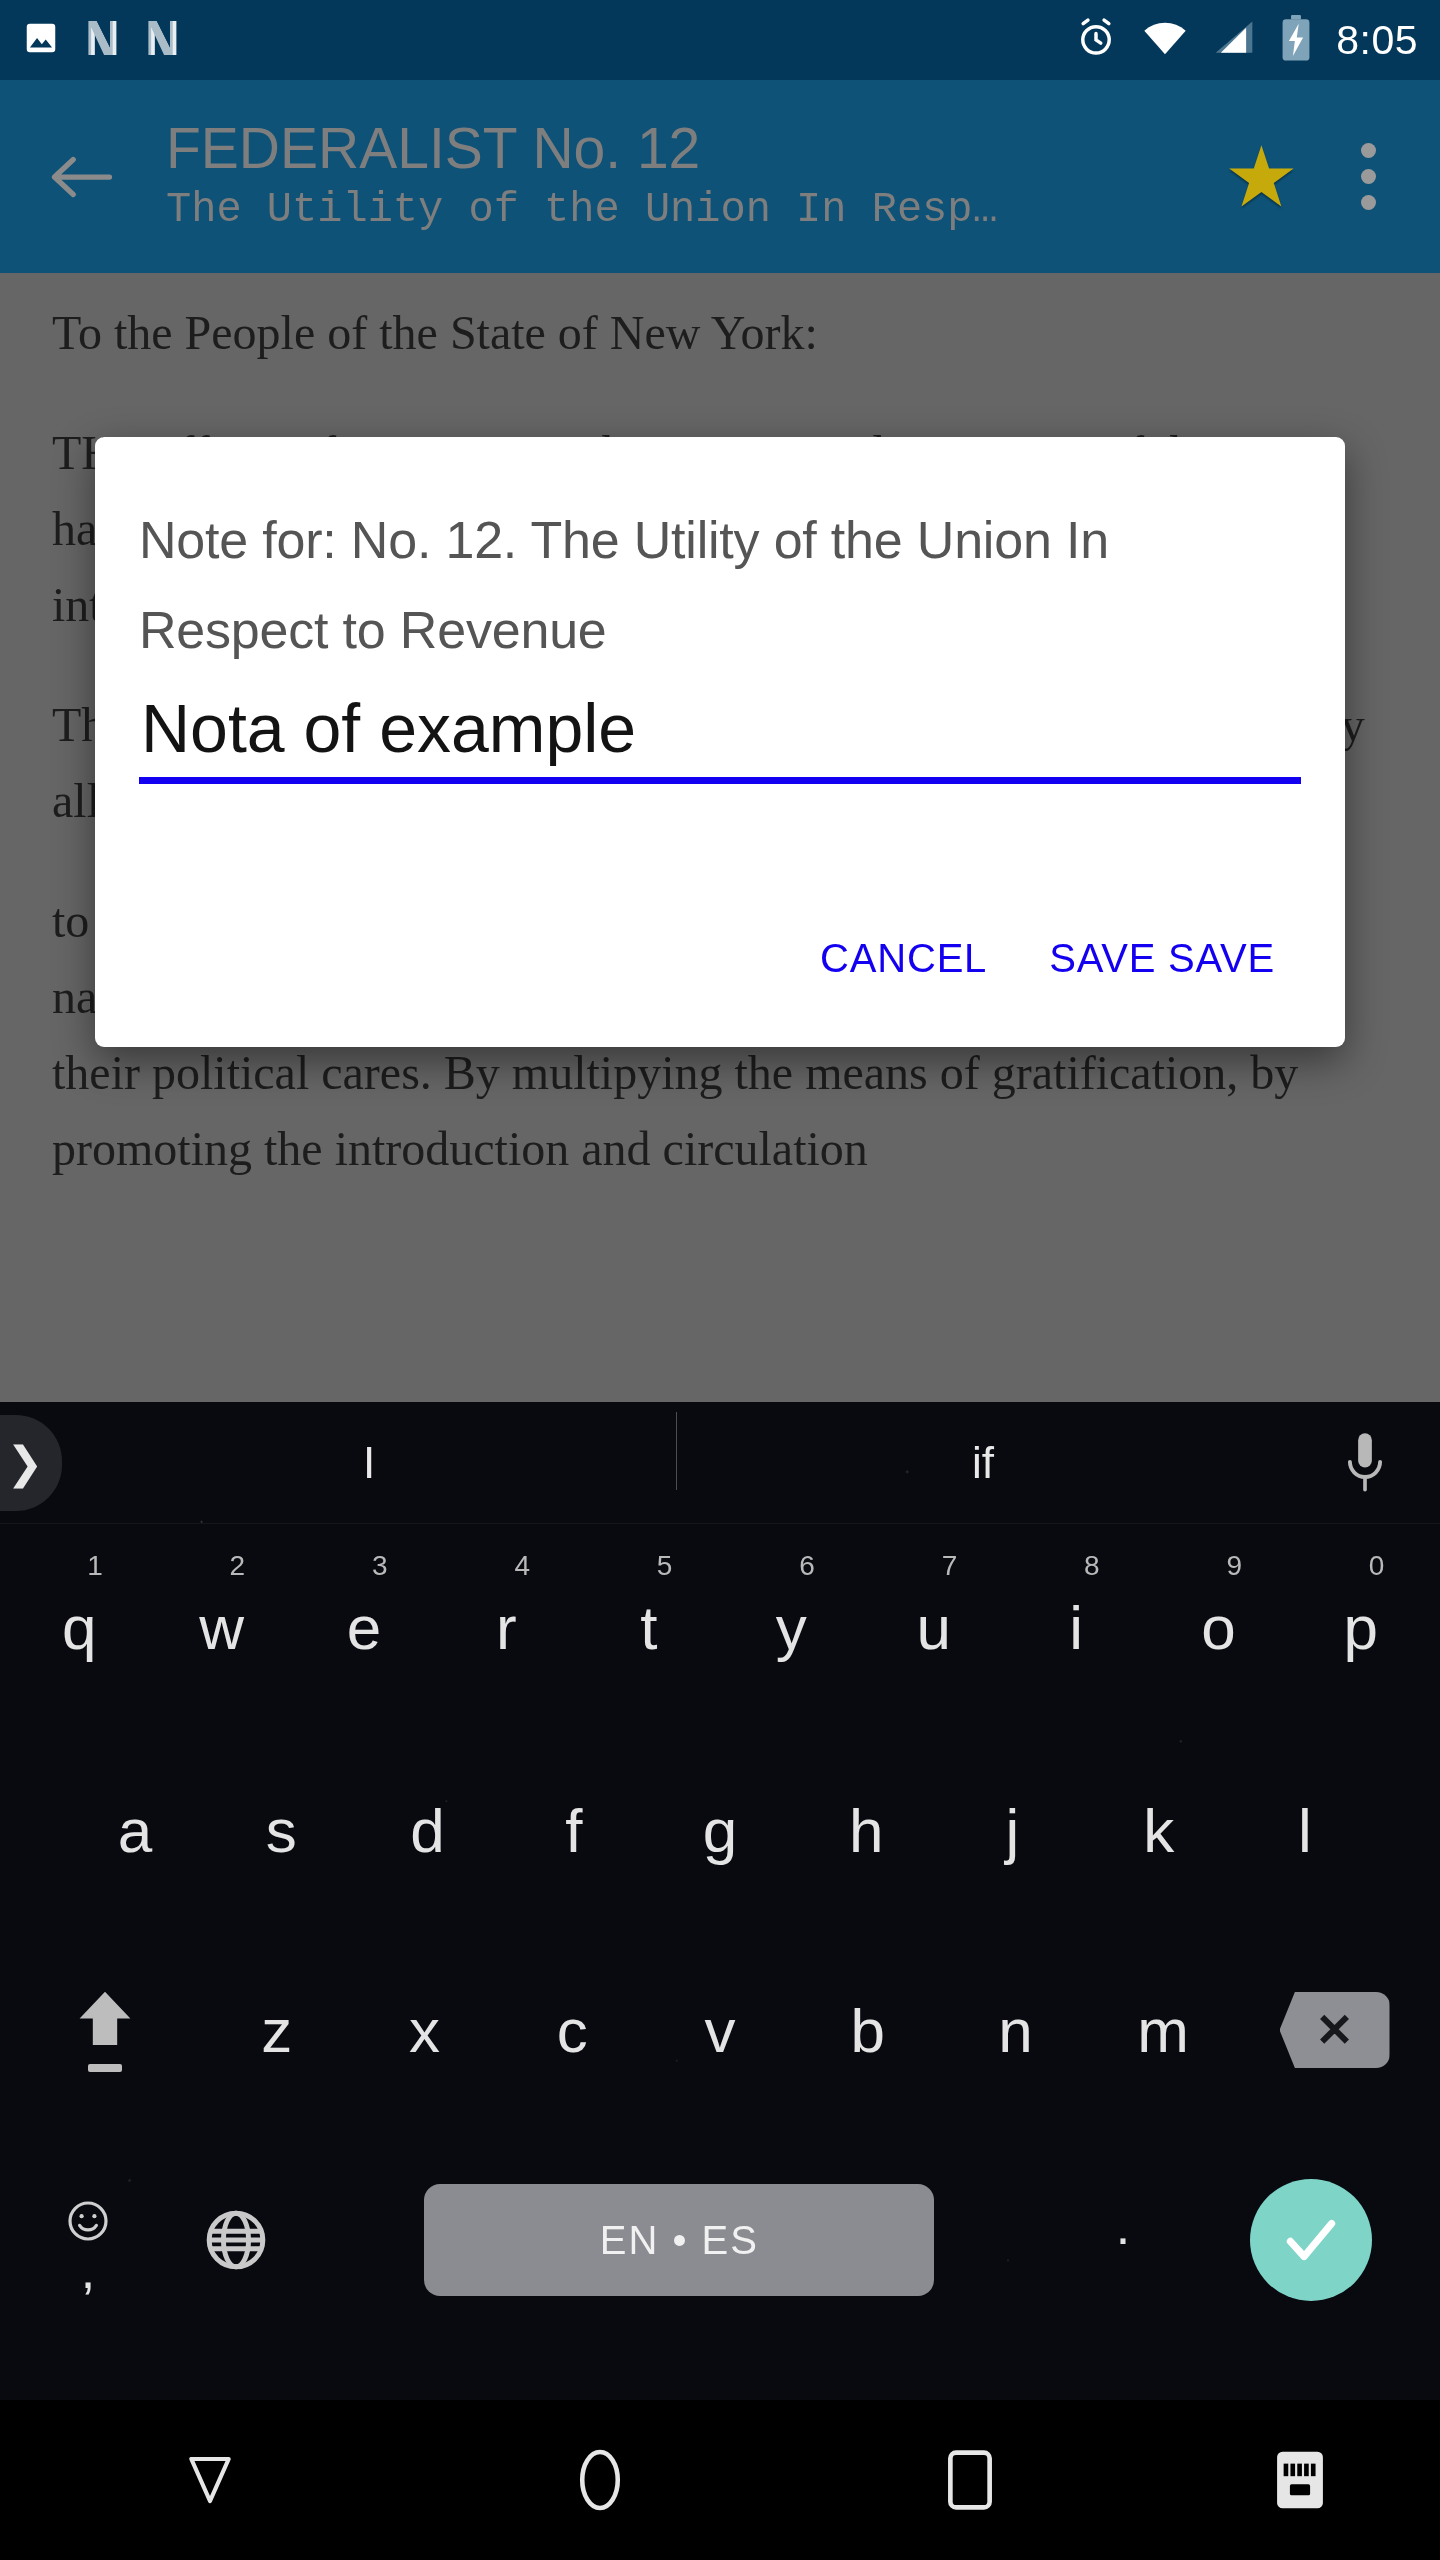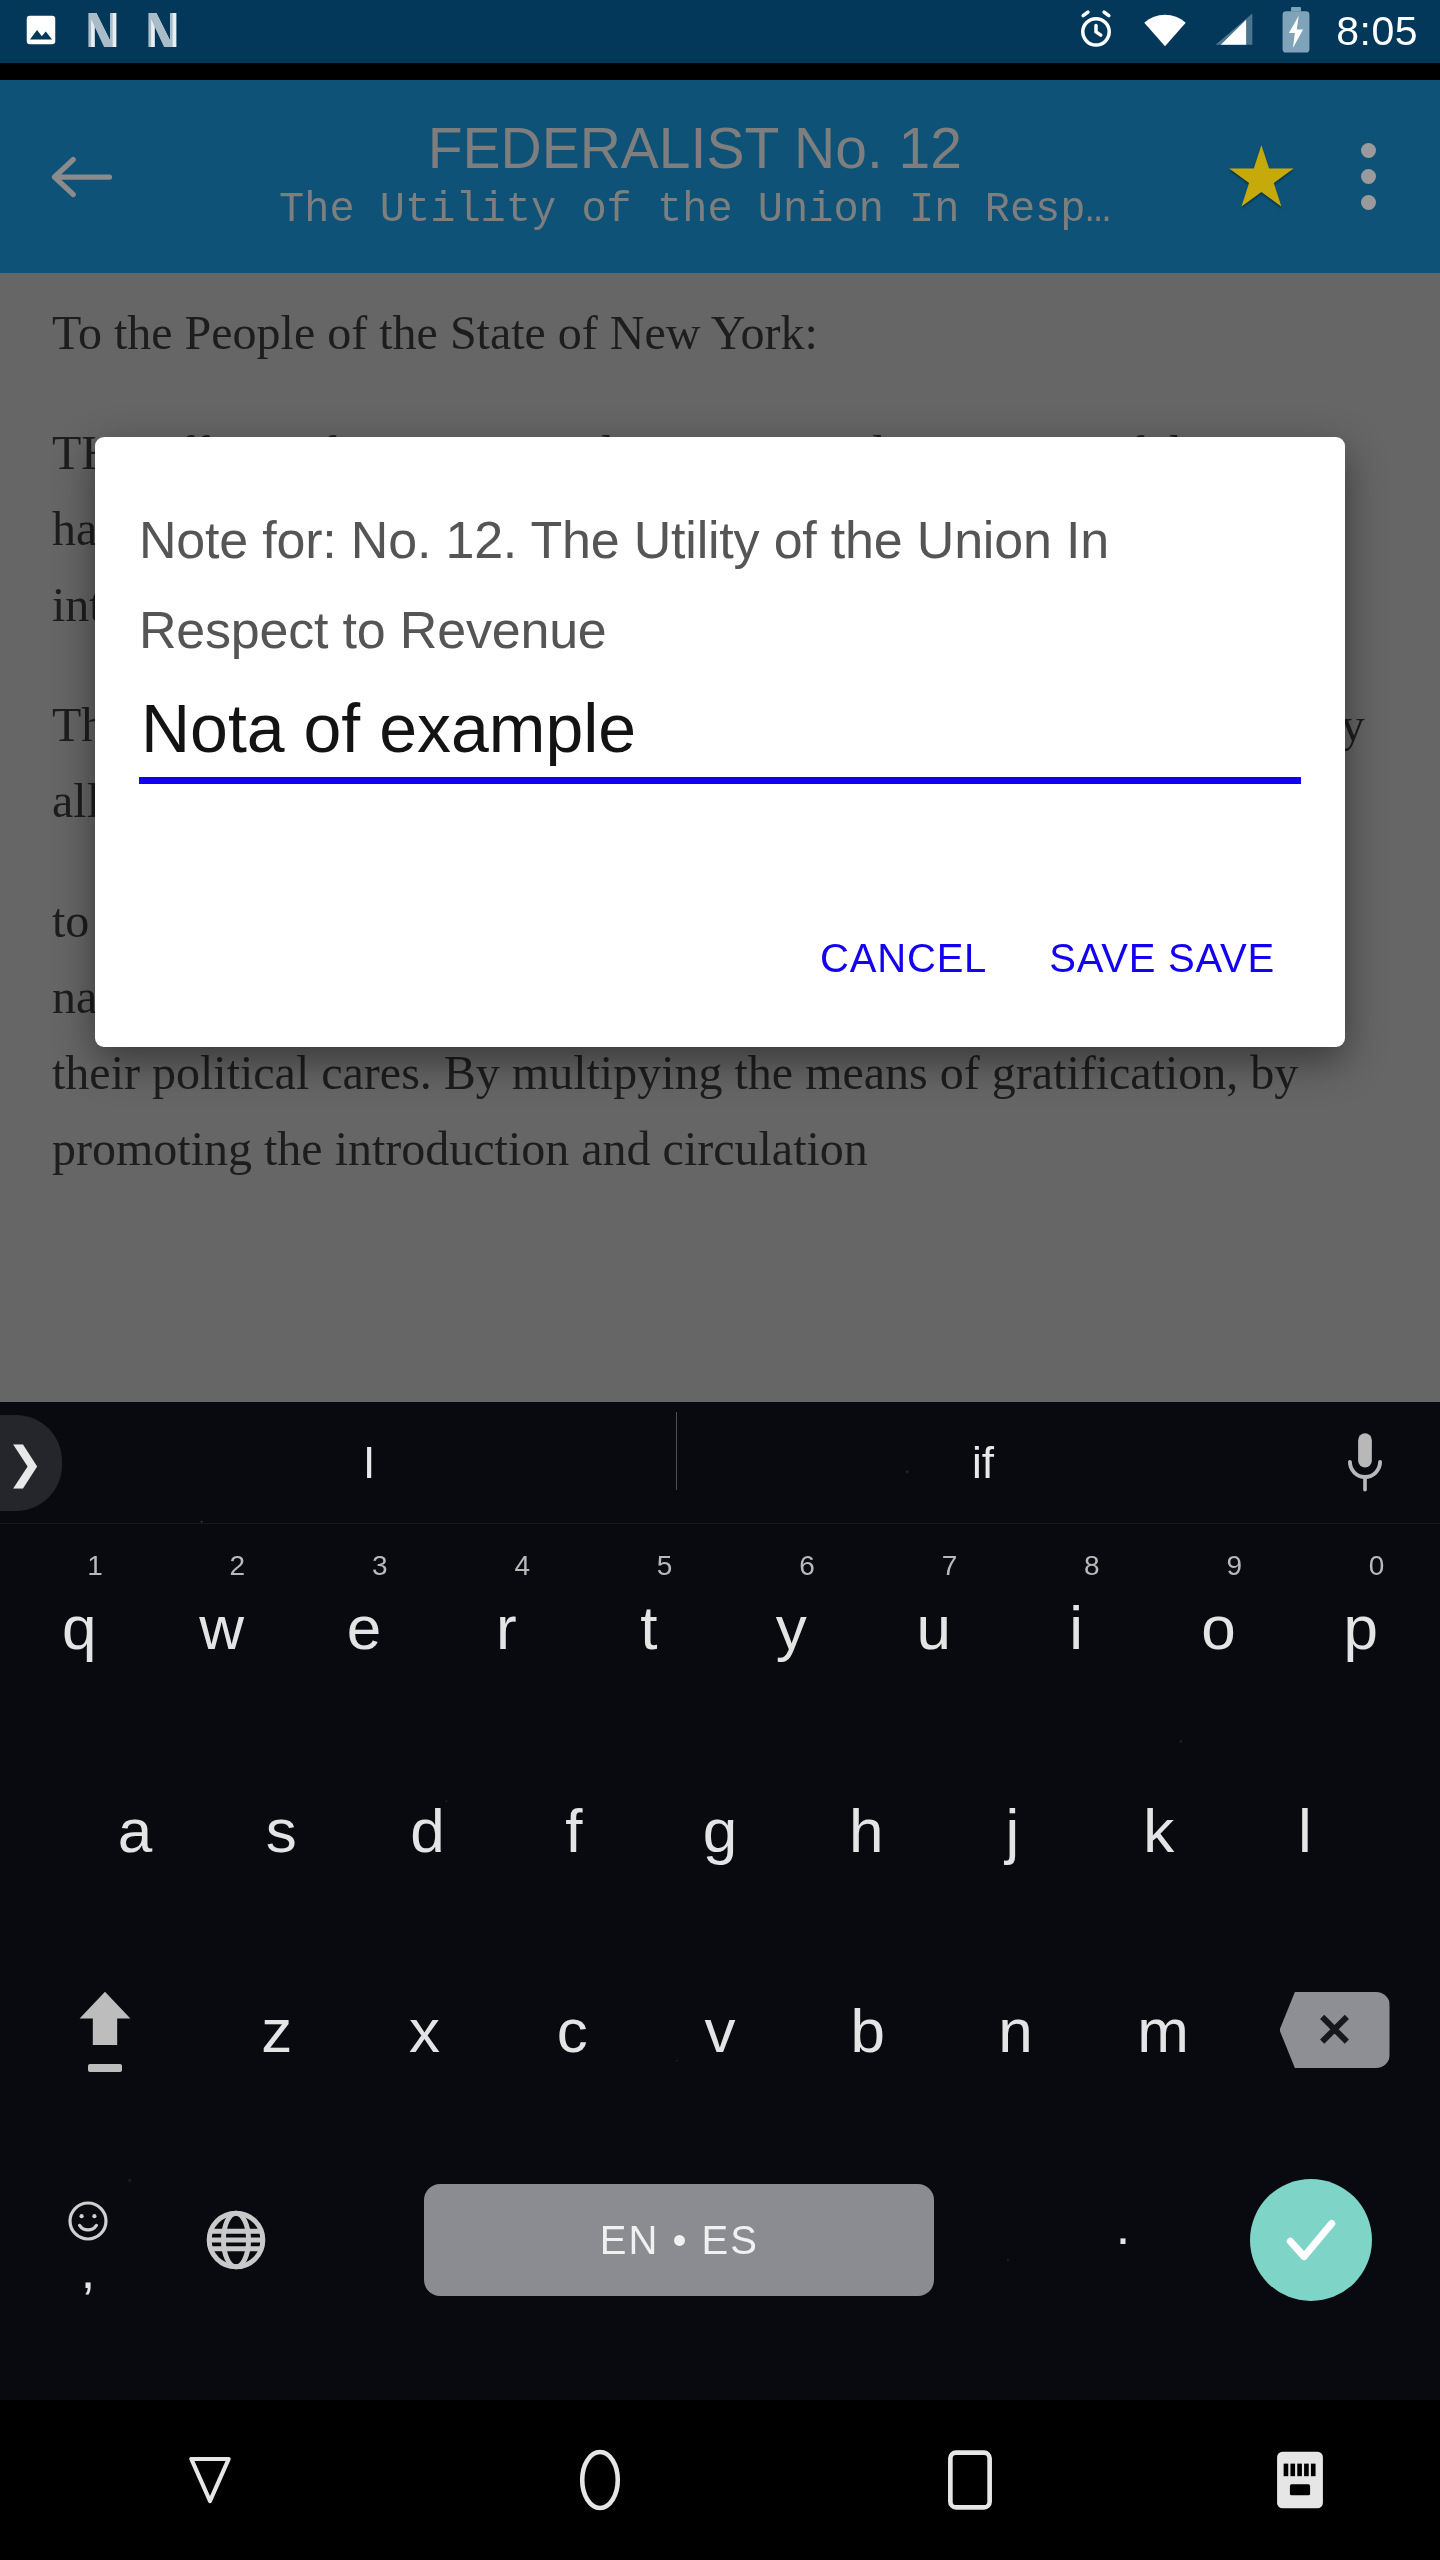--- a/index.html
+++ b/index.html
@@ -6,33 +6,33 @@
   html, body {
     width: 1440px; height: 2560px;
     background: #000;
     font-family: "Liberation Sans", sans-serif;
     overflow: hidden;
   }
   #screen { position: relative; width: 1440px; height: 2560px; overflow: hidden; }
 
   
   .statusbar {
-    position: absolute; top: 0; left: 0; width: 1440px; height: 63px;
+    position: absolute; top: 0; left: 0; width: 1440px; height: 80px;
     background: #04385a;
     display: flex; align-items: center; padding: 0 22px;
   }
   .sb-left { display: flex; align-items: center; gap: 22px; }
   .sb-right { margin-left: auto; display: flex; align-items: center; gap: 24px; }
   .sb-clock-text { color: #ffffff; font-size: 41px; letter-spacing: 0.5px; }
 
   
   .appbar {
     position: absolute; top: 80px; left: 0; width: 1440px; height: 193px;
     background: #0e5277;
-    display: flex; align-items: center; padding: 8px 34px; text-align: center;
+    display: flex; align-items: center; padding: 8px 34px;
   }
   .appbar-back { width: 96px; display: flex; align-items: center; justify-content: center; }
   .appbar-titles { flex: 1; padding-left: 36px; overflow: hidden; }
   .appbar-title {
     color: #7e7e7e; font-size: 57px; font-weight: 400;
     line-height: 64px; white-space: nowrap;
   }
   .appbar-subtitle {
     color: #7e7e7e; font-size: 42px; font-weight: 400;
     line-height: 56px; white-space: nowrap; margin-top: 2px; font-family: Liberation Mono, monospace;

